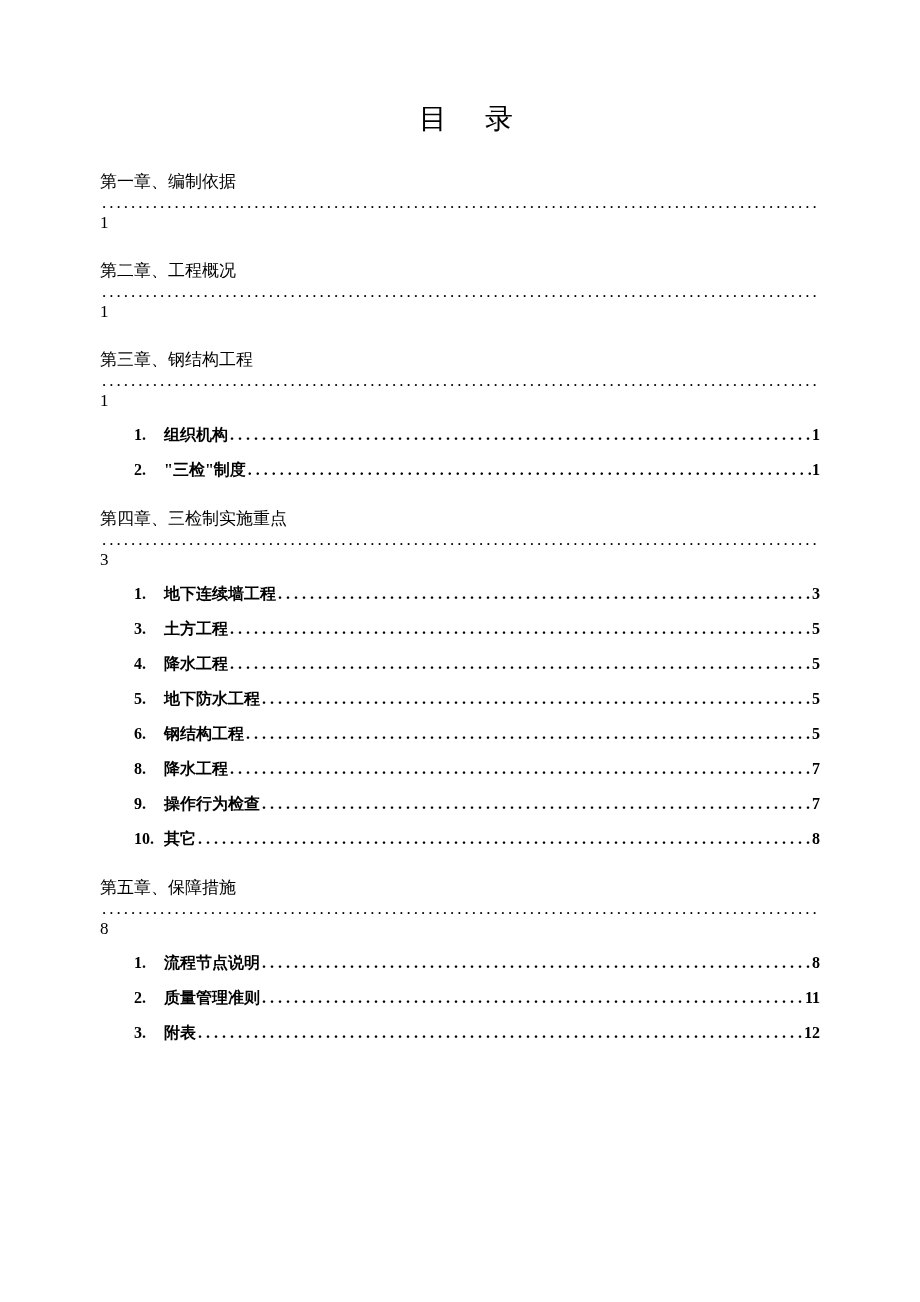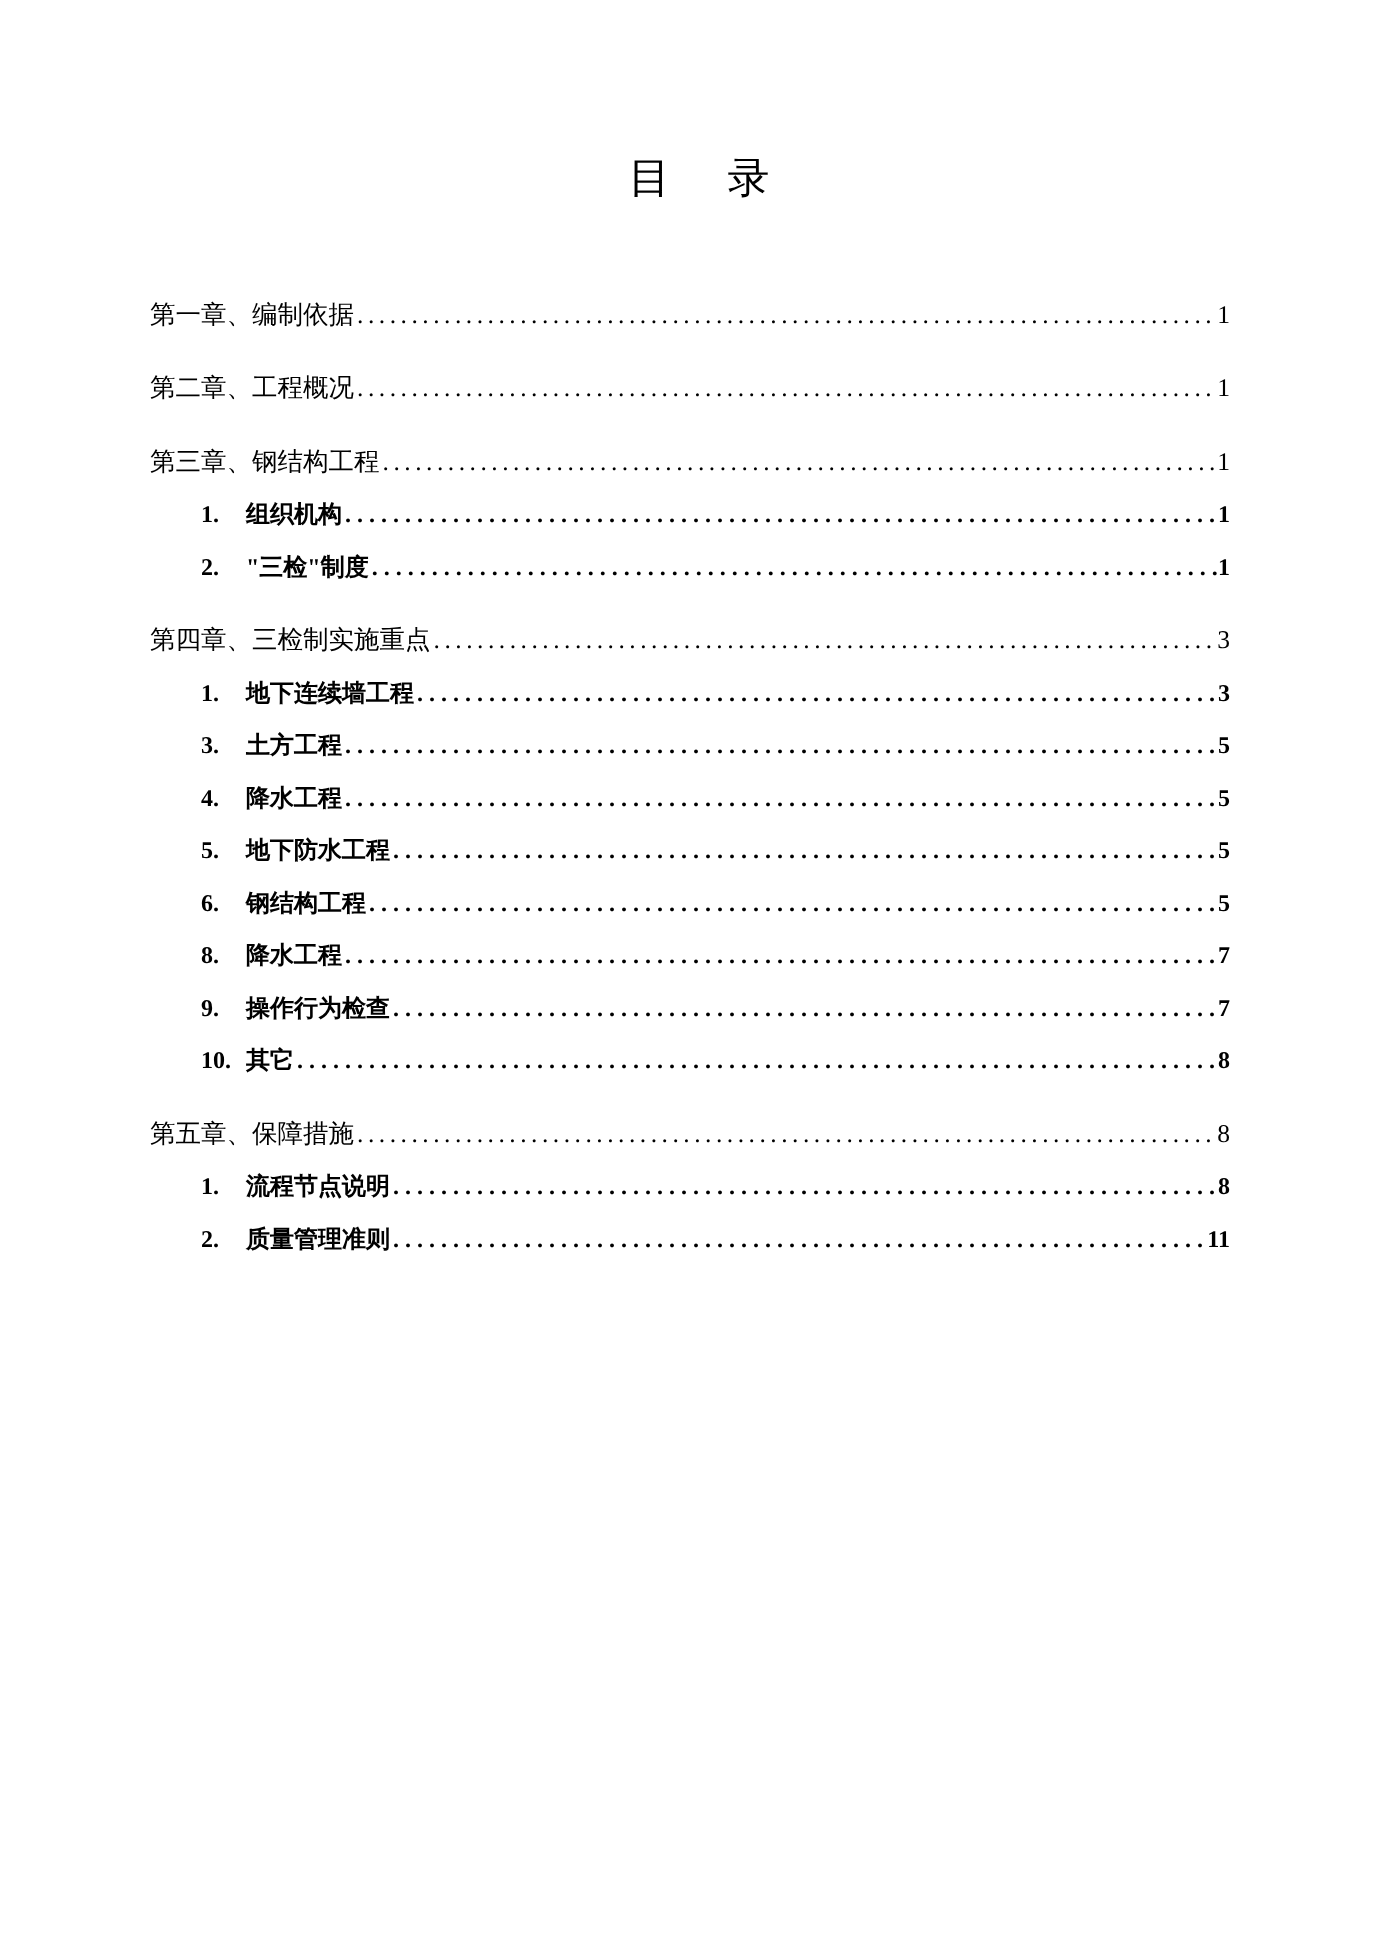--- a/index.html
+++ b/index.html
@@ -13,36 +13,37 @@
       width: 920px;
       height: 1302px;
       padding: 100px 100px 0 100px;
       color: #000;
     }
     .page-title {
       text-align: center;
       font-size: 28px;
       font-weight: normal;
       letter-spacing: 38px;
-      margin-bottom: 60px;
+      margin-bottom: 32px;
       padding-left: 50px;
     }
     .toc {
       font-size: 16px;
     }
     .toc-entry {
       display: flex;
       align-items: baseline;
       white-space: nowrap;
       overflow: hidden;
     }
     .toc-chapter {
       margin-top: 26px;
       margin-bottom: 6px;
       font-size: 17px;
+      flex-direction: column;
     }
     .toc-chapter:first-child {
       margin-top: 0;
     }
     .toc-sub {
       margin-top: 14px;
       padding-left: 34px;
       font-size: 16px;
       font-weight: bold;
     }
@@ -159,14 +160,19 @@
   <div class="toc-entry toc-sub">
     <span class="toc-label"><span class="toc-num">1.</span> <span>流程节点说明</span></span>
     <span class="toc-leader"></span>
     <span class="toc-page">8</span>
   </div>
   <div class="toc-entry toc-sub">
     <span class="toc-label"><span class="toc-num">2.</span> <span>质量管理准则</span></span>
     <span class="toc-leader"></span>
     <span class="toc-page">11</span>
   </div>
+  <div class="toc-entry toc-sub">
+    <span class="toc-label"><span class="toc-num">3.</span> <span>附表</span></span>
+    <span class="toc-leader"></span>
+    <span class="toc-page">12</span>
+  </div>
 
 </div>
 
 </body></html>

